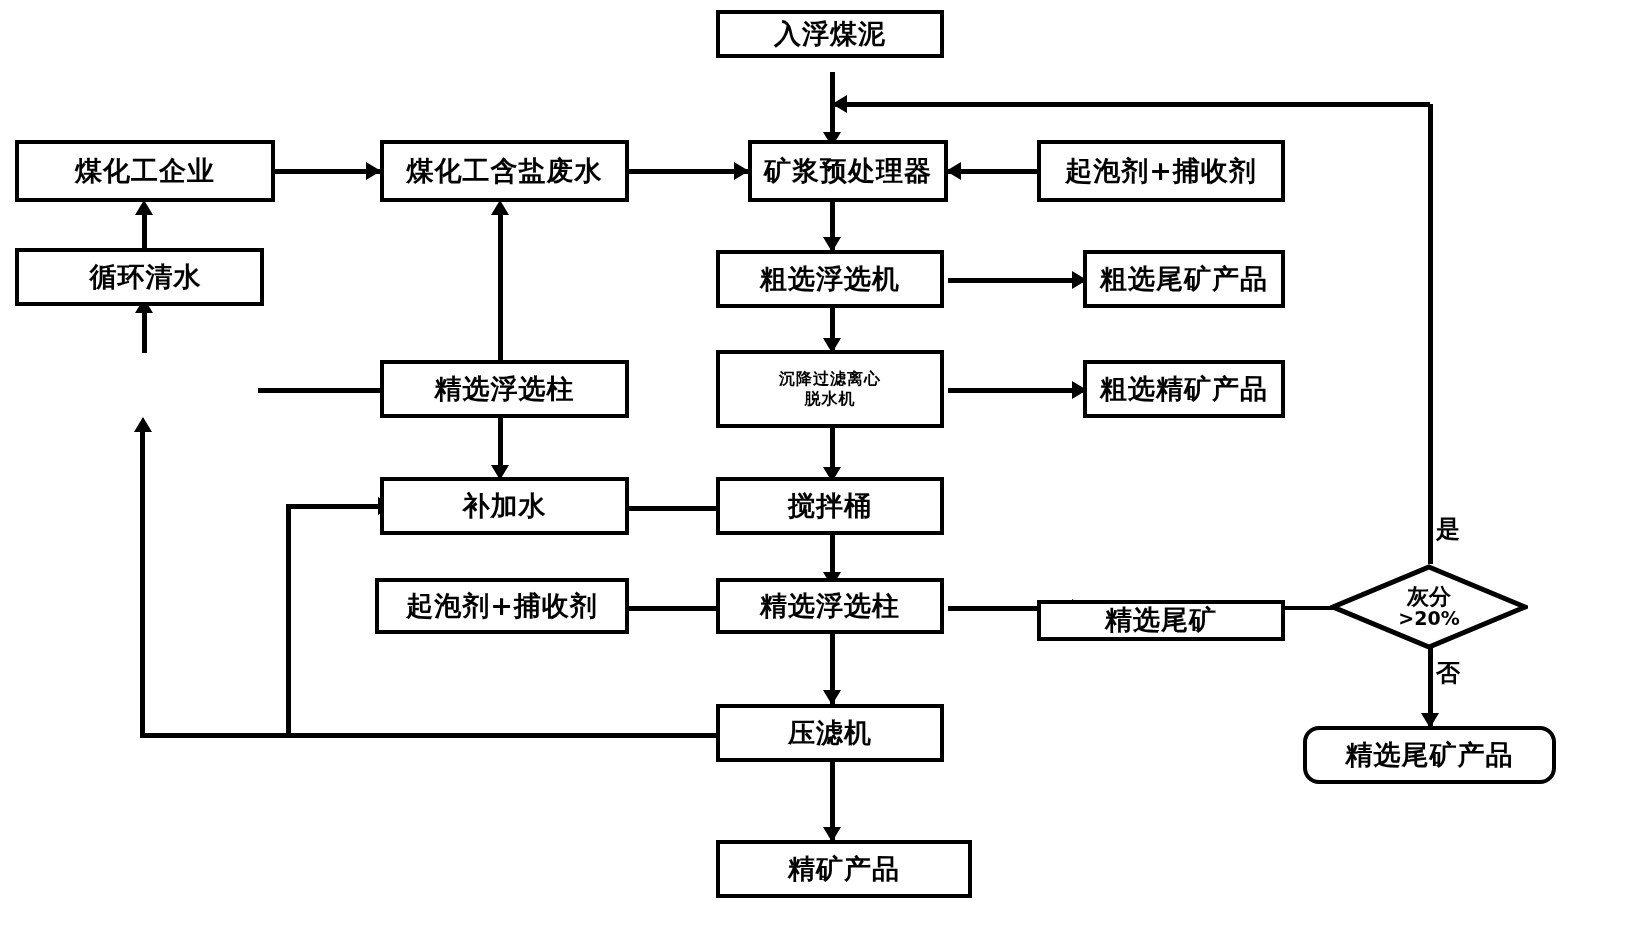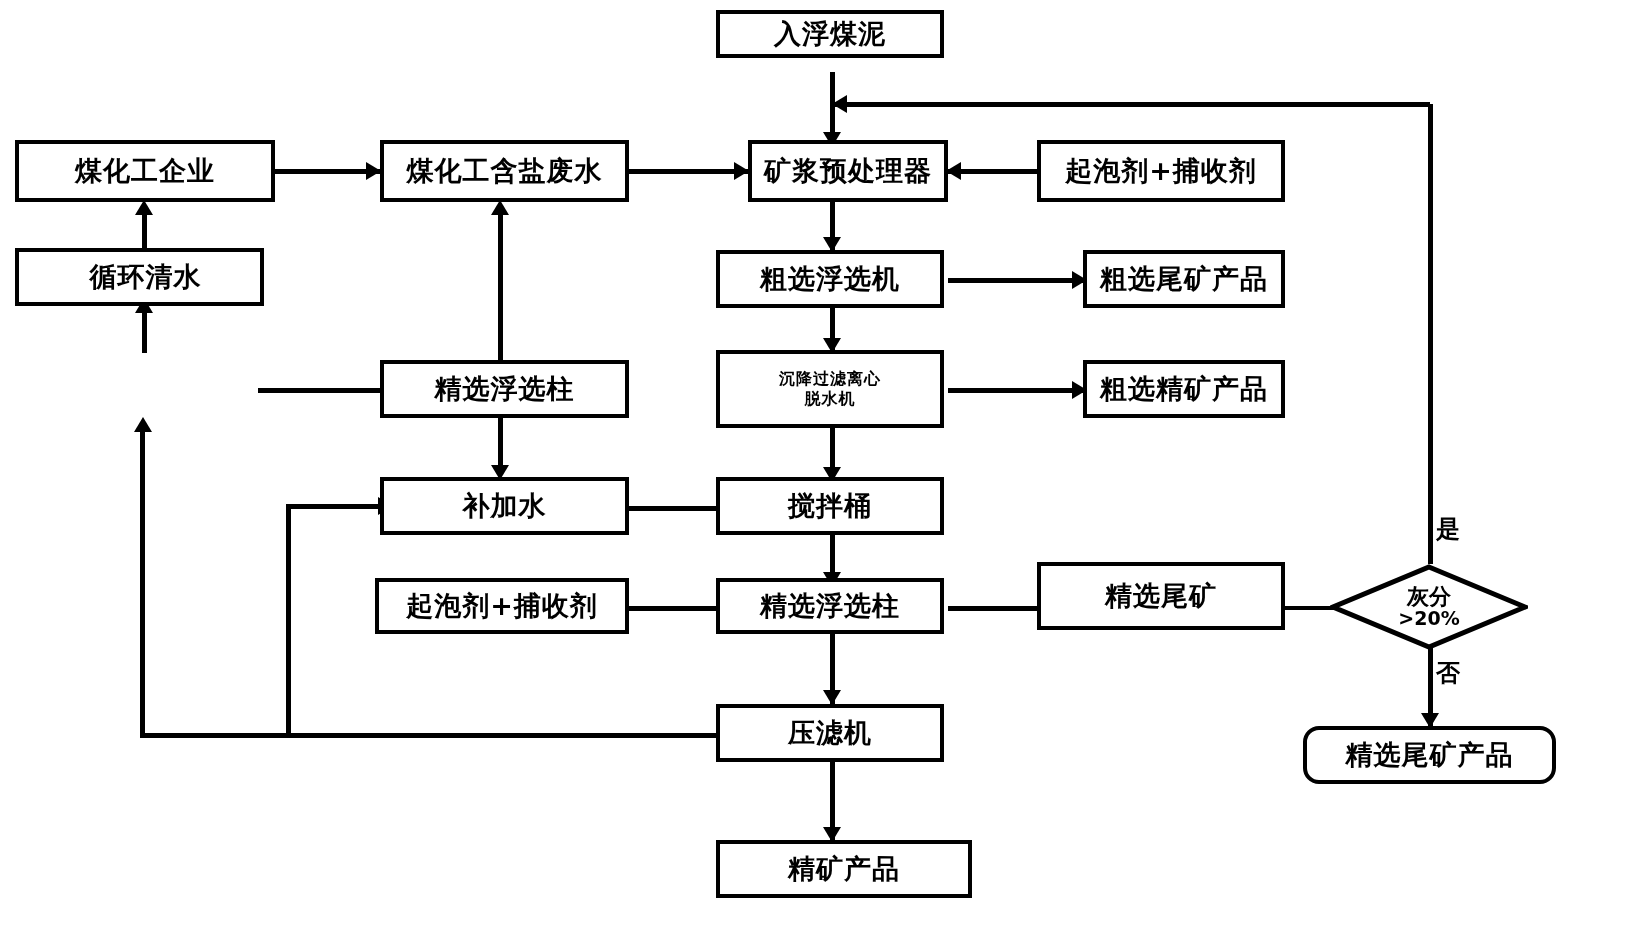--- a/index.html
+++ b/index.html
@@ -232,21 +232,21 @@
   </div>
 
   <div class="node" style="left:375px; top:578px; width:254px; height:56px;">
     <span>起泡剂+捕收剂</span>
   </div>
 
   <div class="node" style="left:716px; top:578px; width:228px; height:56px;">
     <span>精选浮选柱</span>
   </div>
 
-  <div class="node" style="left:1037px; top:562px; width:248px; height:68px;">
+  <div class="node" style="left:1037px; top:600px; width:248px; height:41px;font-family:Liberation Serif, serif;">
     <span>精选尾矿</span>
   </div>
 
   <div class="diamond-wrap" style="left:1330px; top:564px; width:198px; height:86px;">
     <svg width="198" height="86" viewBox="0 0 198 86">
       <polygon points="99,3 195,43 99,83 3,43" fill="#ffffff" stroke="#000000" stroke-width="5"></polygon>
     </svg>
     <div class="diamond-label">
       <span class="l1">灰分</span>
       <span class="l2">&gt;20%</span>

